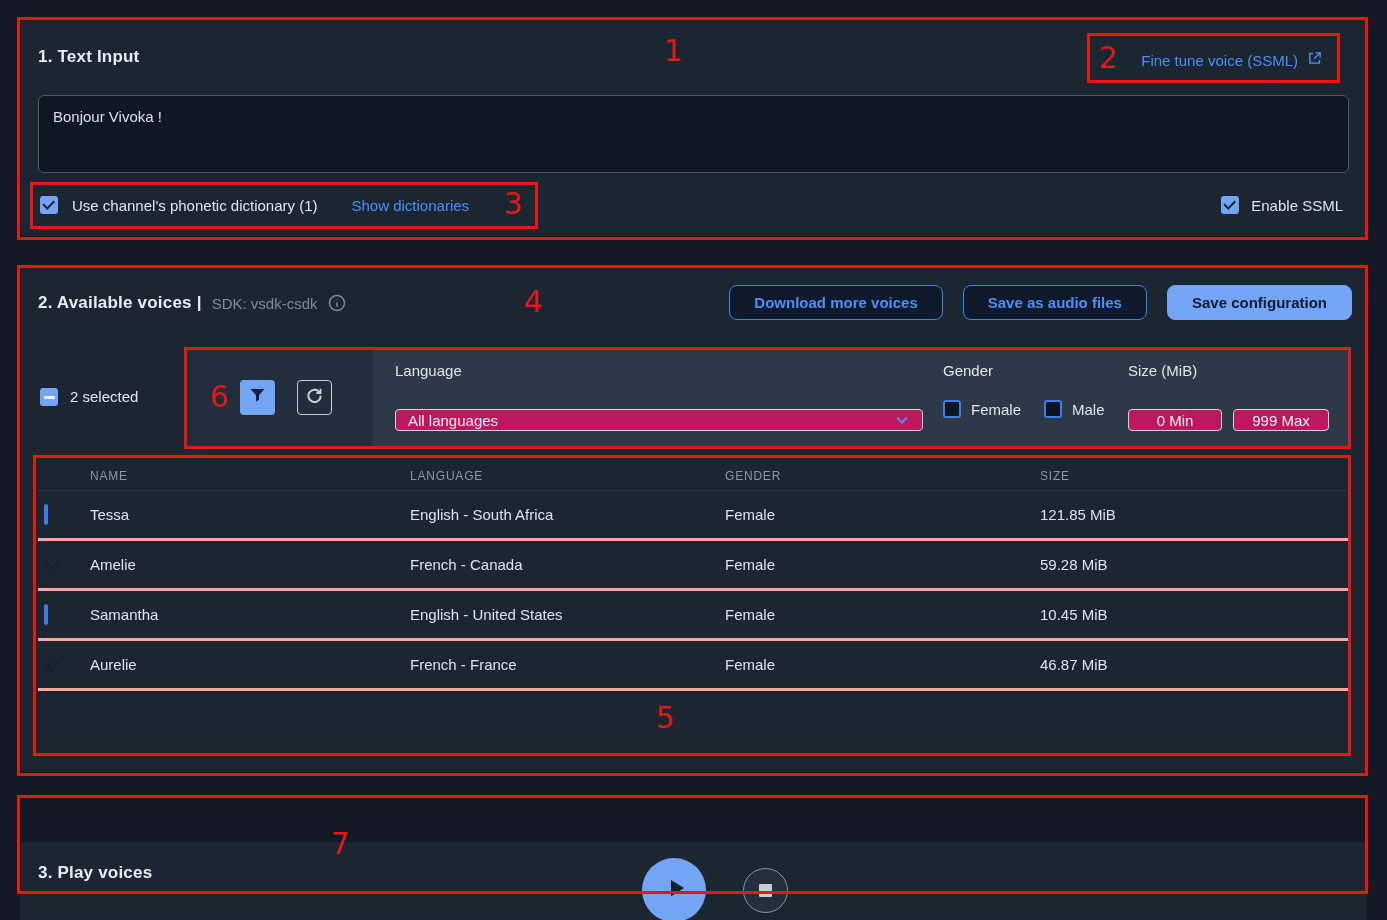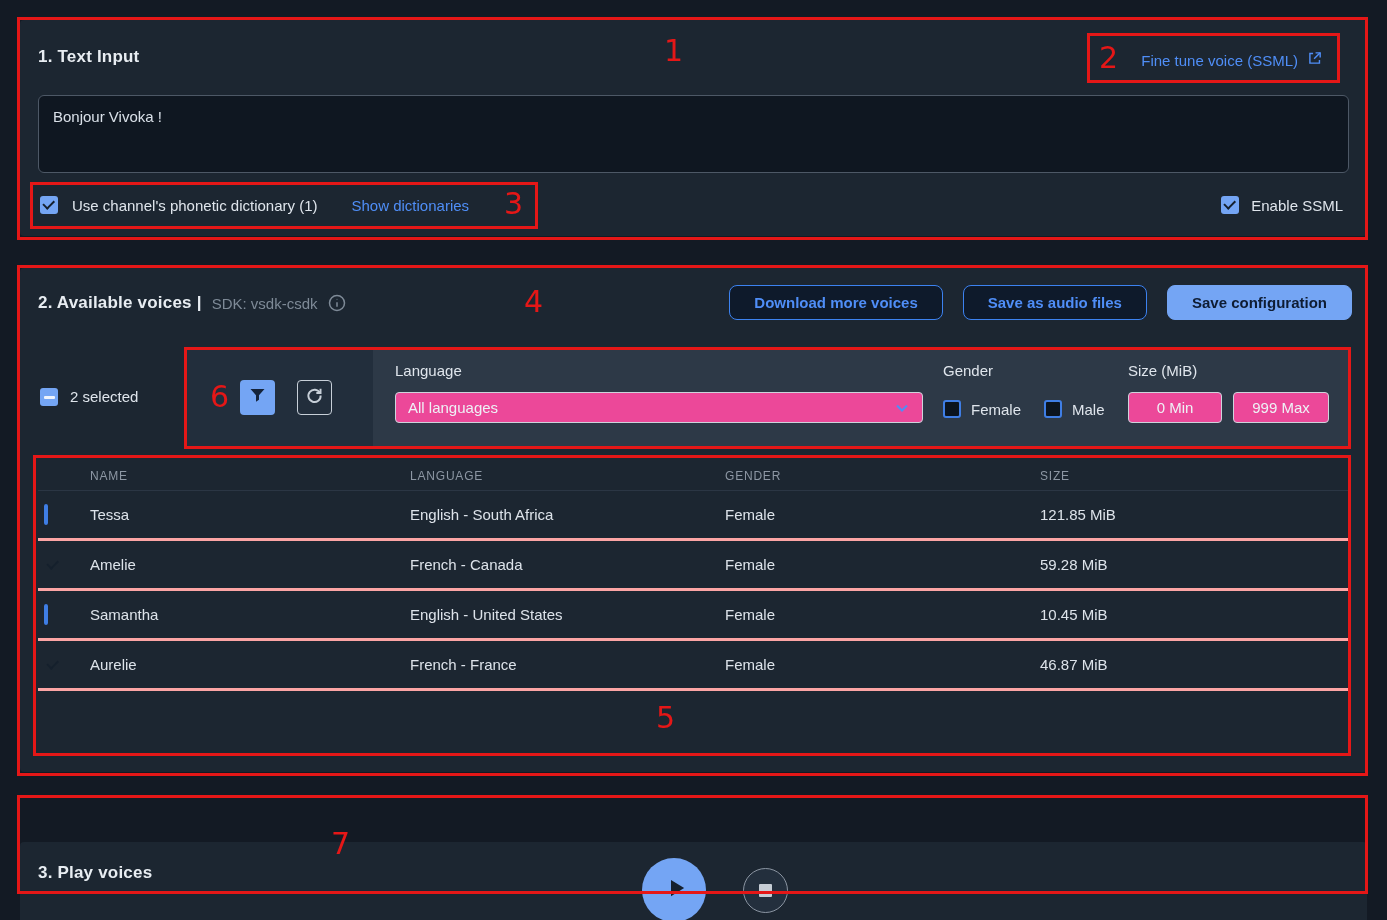--- a/index.html
+++ b/index.html
@@ -63,21 +63,21 @@
   
   .filterbar { position:absolute; left:166px; top:80px; width:1163px; height:99px; }
   .filterbar .left  { position:absolute; left:0; top:0; width:187px; height:99px; background:#222e3c; }
   .filterbar .right { position:absolute; left:187px; right:0; top:0; bottom:0; background:#2d3947; }
   .icon-btn { position:absolute; width:35px; height:35px; border-radius:4px; top:32px;
               display:flex; align-items:center; justify-content:center; cursor:pointer; }
   #filter-btn  { left:54px;  background:#74a5f4; }
   #refresh-btn { left:111px; background:transparent; border:1px solid #c7cfd8; }
   .icon-btn svg { width:21px; height:21px; }
   .f-label { position:absolute; top:14px; font-size:15px; color:#dfe5ec; }
-  .f-input { position:absolute; top:44px; height:31px; background:#ec4899; border:1px solid #cdd4dc;
+  .f-input { position:absolute; top:61px; height:22px; background:#be185d; border:1px solid #cdd4dc;
              border-radius:4px; color:#eef2f6; font-size:15px; font-family:inherit; }
   #lang-label { left:209px; }
   #lang-select { left:209px; width:528px; display:flex; align-items:center; padding:0 12px; cursor:pointer; }
   #lang-select .chev { position:absolute; right:10px; width:20px; height:20px; }
   #gender-label { left:757px; }
   .g-female { position:absolute; left:757px; top:52px; display:flex; align-items:center; gap:10px; }
   .g-male   { position:absolute; left:858px; top:52px; display:flex; align-items:center; gap:10px; }
   #size-label { left:942px; }
   #size-min { left:942px;  width:94px; text-align:center; }
   #size-max { left:1047px; width:96px; text-align:center; }

